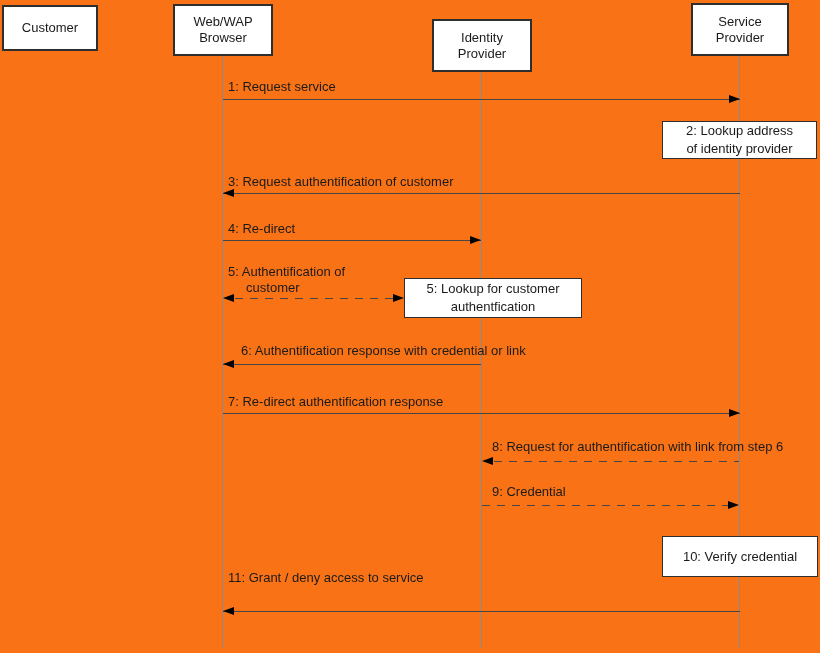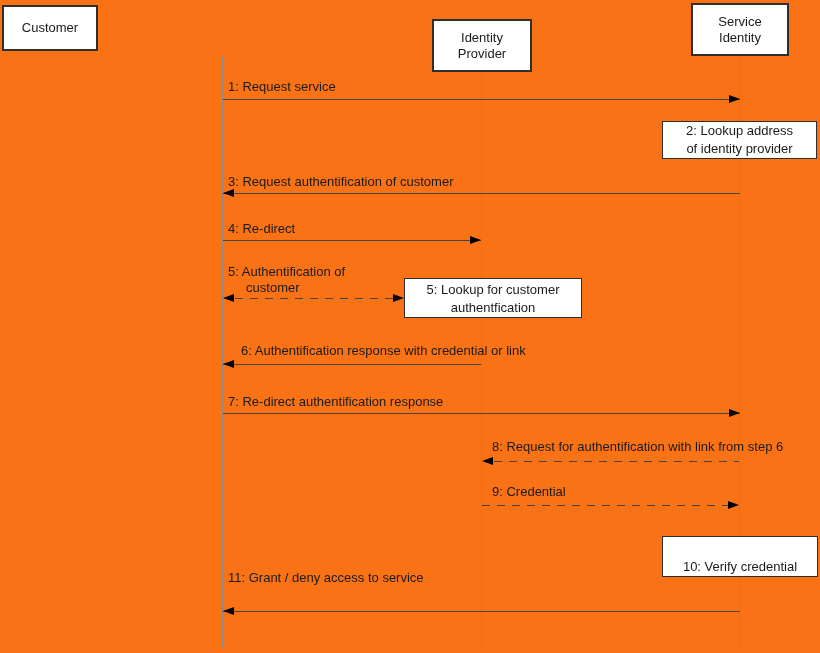--- a/index.html
+++ b/index.html
@@ -7,21 +7,21 @@
     position:relative;width:820px;height:653px;background:#f97316;
     font-family:"Liberation Sans", sans-serif;color:#1a1a1a;overflow:hidden;
   }
   .hbox{
     position:absolute;box-sizing:border-box;background:#ffffff;
     border:2px solid #2e2e2e;display:flex;align-items:center;justify-content:center;
     text-align:center;font-size:13px;line-height:16px;white-space:pre;
   }
   .abox{
     position:absolute;box-sizing:border-box;background:#ffffff;
-    border:1px solid #2e2e2e;display:flex;align-items:flex-end;justify-content:center;
+    border:1px solid #2e2e2e;display:flex;align-items:center;justify-content:center;
     text-align:center;font-size:13px;line-height:18px;white-space:pre;
   }
   .lifeline{position:absolute;width:1px;background:#8a8a8a;}
   .mlabel{position:absolute;font-size:13px;line-height:16px;white-space:pre;}
   .sline{position:absolute;height:1px;background:#454545;}
   .dline{position:absolute;height:1px;
     background:repeating-linear-gradient(90deg,#454545 0 8px,transparent 8px 15px);}
   .ah{position:absolute;width:0;height:0;border-top:4px solid transparent;border-bottom:4px solid transparent;}
   .ah-r{border-left:11px solid #000000;}
   .ah-l{border-right:11px solid #000000;}
@@ -31,27 +31,31 @@
 
 <div id="stage">
 
   <div class="lifeline" style="left:222px;top:56px;height:592px;"></div>
   <div class="lifeline" style="left:481px;top:56px;height:592px;"></div>
   <div class="lifeline" style="left:739px;top:56px;height:592px;"></div>
 
   <div class="hbox" style="left:2px;top:5px;width:96px;height:46px;">
     <span>Customer</span>
   </div>
+  <div class="hbox" style="left:173px;top:4px;width:100px;height:52px;">
+    <span>Web/WAP
+Browser</span>
+  </div>
   <div class="hbox" style="left:432px;top:19px;width:100px;height:53px;">
     <span>Identity
 Provider</span>
   </div>
   <div class="hbox" style="left:691px;top:3px;width:98px;height:53px;">
     <span>Service
-Identity</span>
+Provider</span>
   </div>
 
   <div>
     <div class="mlabel" style="left:228px;top:79px;">1: Request service</div>
     <div class="sline" style="left:223px;top:99px;width:517px;"></div>
     <div class="ah ah-r" style="left:729px;top:95px;"></div>
   </div>
 
   <div>
     <div class="mlabel" style="left:228px;top:174px;text-align:center;">3: Request authentification of customer</div>

